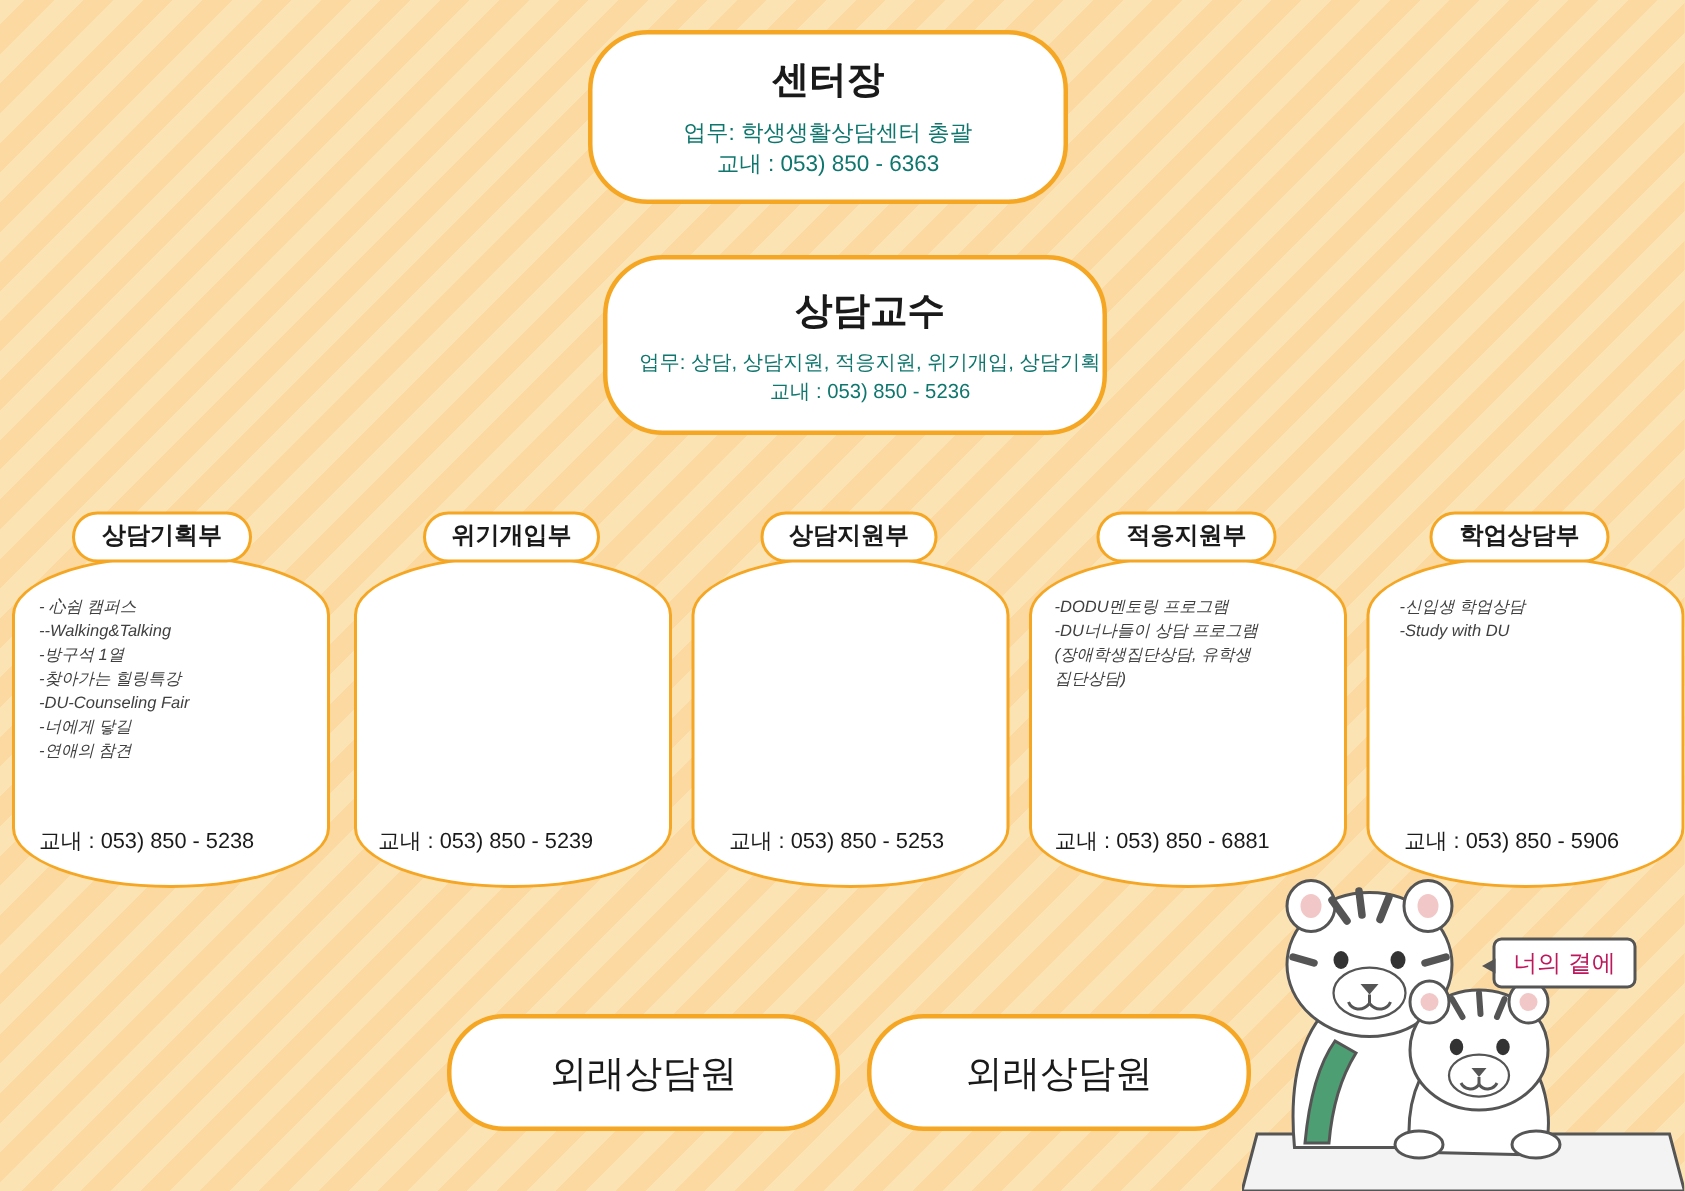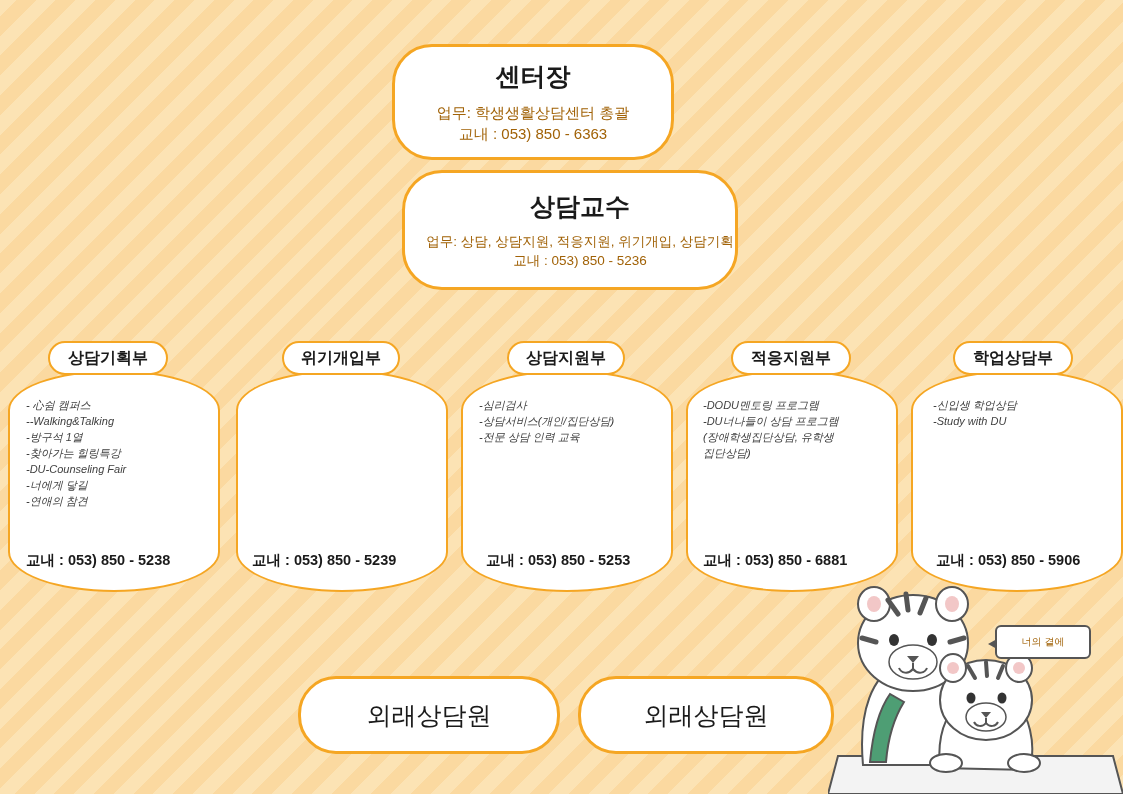--- a/index.html
+++ b/index.html
@@ -41,33 +41,32 @@
     justify-content: center;
   }
   .top-box .title {
     font-size: 25px;
     font-weight: bold;
     color: #1a1a1a;
     margin-bottom: 10px;
   }
   .top-box .line {
     font-size: 15px;
-    color: #a16207;
+    color: #0f766e;
     line-height: 1.35;
   }
   .top-box .line.small {
     font-size: 13.5px;
   }
 
   #box-center-director {
     left: 392px;
     top: 20px;
-    width: 282px;
+    width: 320px;
     height: 116px;
-    margin-top: 24px;
   }
   #box-counseling-professor {
     left: 402px;
     top: 170px;
     width: 336px;
     height: 120px;
     padding-left: 20px;
   }
 
   
@@ -98,21 +97,21 @@
     color: #404040;
     line-height: 1.45;
     white-space: pre-line;
     z-index: 4;
     font-style: italic;
   }
   .dept-phone {
     position: absolute;
     font-size: 14.5px;
     color: #1a1a1a;
-    font-weight: bold;
+    font-weight: normal;
     z-index: 4;
   }
 
   
   .bottom-box {
     position: absolute;
     background: #ffffff;
     border: 3px solid #f5a623;
     border-radius: 38px;
     box-sizing: border-box;
@@ -129,22 +128,22 @@
   .mascot { position: absolute; left: 828px; top: 580px; width: 295px; height: 214px; }
   .speech {
     position: absolute;
     left: 995px;
     top: 625px;
     width: 92px;
     height: 30px;
     background: #ffffff;
     border: 2px solid #555;
     border-radius: 6px;
-    font-size: 10px;
-    color: #a16207;
+    font-size: 16px;
+    color: #be185d;
     display: flex;
     align-items: center;
     justify-content: center;
     z-index: 12;
   }
   .speech:after {
     content: "";
     position: absolute;
     left: -9px;
     top: 12px;
@@ -181,23 +180,20 @@
 -너에게 닿길
 -연애의 참견</div>
   <div class="dept-phone" style="left:26px; top:551px;">교내 : 053) 850 - 5238</div>
 
   <div class="dept" style="left:236px; top:370px; width:212px; height:222px;"></div>
   <div class="dept-label" style="left:282px; top:341px; width:118px;">위기개입부</div>
   <div class="dept-phone" style="left:252px; top:551px;">교내 : 053) 850 - 5239</div>
 
   <div class="dept" style="left:461px; top:370px; width:212px; height:222px;"></div>
   <div class="dept-label" style="left:507px; top:341px; width:118px;">상담지원부</div>
-  <div class="dept-items" style="left:479px; top:398px; width:200px;">-심리검사
--상담서비스(개인/집단상담)
--전문 상담 인력 교육</div>
   <div class="dept-phone" style="left:486px; top:551px;">교내 : 053) 850 - 5253</div>
 
   <div class="dept" style="left:686px; top:370px; width:212px; height:222px;"></div>
   <div class="dept-label" style="left:731px; top:341px; width:120px;">적응지원부</div>
   <div class="dept-items" style="left:703px; top:398px; width:200px;">-DODU멘토링 프로그램
 -DU너나들이 상담 프로그램
 (장애학생집단상담, 유학생
 집단상담)</div>
   <div class="dept-phone" style="left:703px; top:551px;">교내 : 053) 850 - 6881</div>
 

